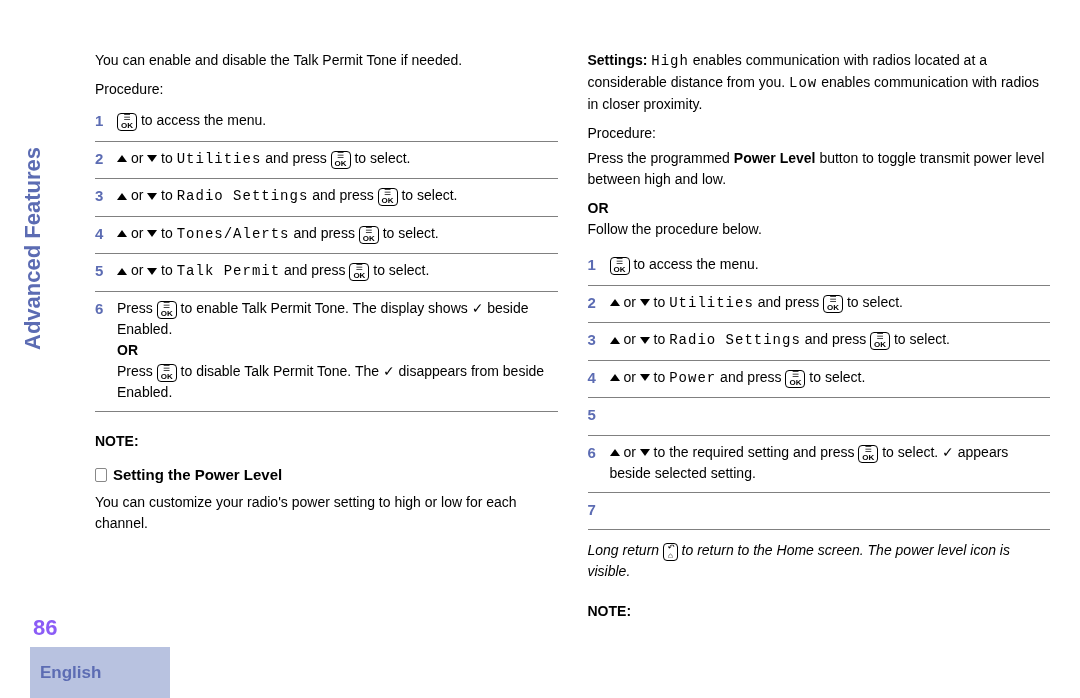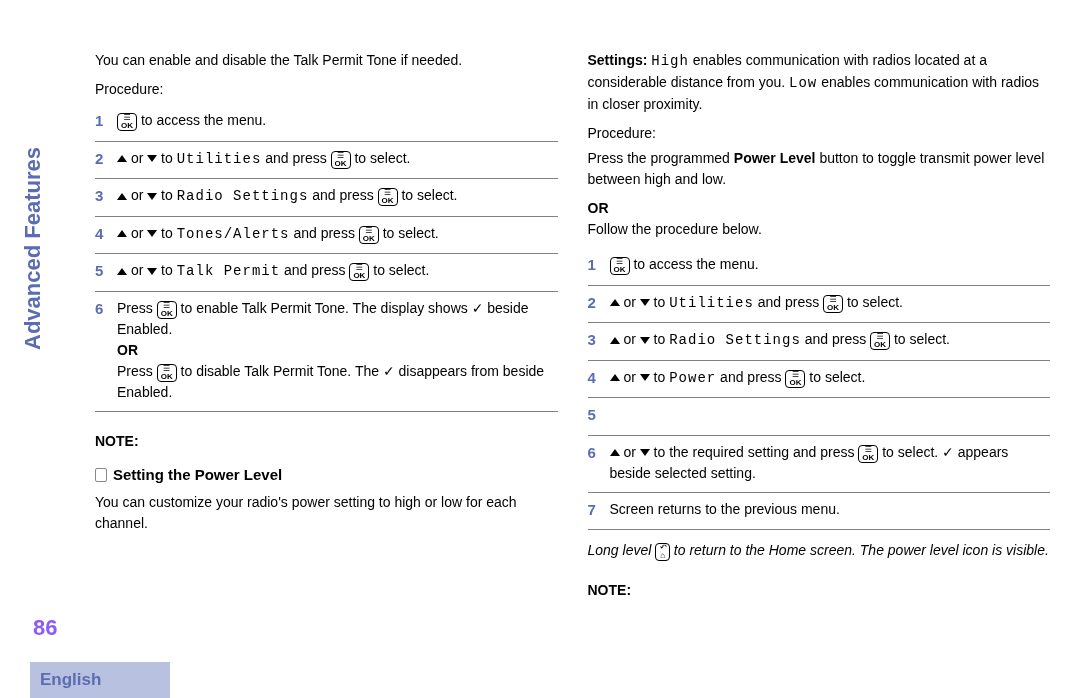--- a/index.html
+++ b/index.html
@@ -2,21 +2,21 @@
 <html><head>
 <meta charset="utf-8">
 <style>
   * { box-sizing: border-box; margin: 0; padding: 0; }
   html, body { width: 1080px; height: 698px; font-family: Arial, Helvetica, sans-serif; background: #fff; color: #000; }
   .page { position: relative; width: 1080px; height: 698px; padding: 50px 30px 0 95px; }
   .columns { display: flex; gap: 30px; }
   .col { flex: 1; font-size: 14px; line-height: 1.5; }
   .sidetab { position: absolute; left: 20px; top: 350px; transform: rotate(-90deg); transform-origin: left top; font-size: 22px; font-weight: bold; color: #5c6cb3; white-space: nowrap; }
   .pagenum { position: absolute; left: 33px; top: 615px; font-size: 22px; font-weight: bold; color: #8b5cf6; }
-  .langbar { position: absolute; left: 30px; bottom: 0; width: 140px; height: 36px; background: #b8c2e0; color: #5c6cb3; font-weight: bold; font-size: 17px; display: flex; align-items: center; padding-left: 10px; }
+  .langbar { position: absolute; left: 30px; bottom: 0; width: 140px; height: 51px; background: #b8c2e0; color: #5c6cb3; font-weight: bold; font-size: 17px; display: flex; align-items: center; padding-left: 10px; }
   .heading { font-weight: bold; font-size: 15px; margin-bottom: 6px; }
   .pfx { display: inline-block; width: 12px; height: 14px; border: 1px solid #888; border-radius: 2px; vertical-align: -2px; margin-right: 6px; }
   p { margin-bottom: 8px; }
   .proclabel { font-weight: normal; margin-top: 6px; margin-bottom: 4px; }
   ol.steps { list-style: none; padding: 0; margin: 0 0 10px 0; }
   ol.steps > li { display: flex; border-bottom: 1px solid #808080; padding: 6px 0 8px 0; }
   .stepnum { color: #5c6cb3; font-weight: bold; width: 22px; flex-shrink: 0; font-size: 15px; }
   .steptxt { flex: 1; }
   .okkey { display: inline-block; border: 1px solid #000; border-radius: 4px; padding: 0 3px; font-size: 9px; line-height: 10px; font-family: Arial; vertical-align: -3px; text-align: center; }
   .okkey .t { display:block; font-size:8px; line-height:8px; }
@@ -122,25 +122,24 @@
         <li>
             <span class="stepnum">5</span>
           <span class="steptxt">&nbsp;</span>
           </li>
         <li>
             <span class="stepnum">6</span>
           <span class="steptxt"><span class="tri-up"></span><span> or </span><span class="tri-down"></span><span> to the required setting and press </span><span class="okkey"><span class="t">☰</span><span class="b">OK</span></span><span> to select. ✓ appears beside selected setting.</span></span>
           </li>
         <li>
             <span class="stepnum">7</span>
-          <span class="steptxt">Screen returns to the previous menu.</span>
           </li>
       </ol>
 
-      <p class="italic"><span>Long level </span><span class="backkey"><span class="t">↶</span><span class="b">⌂</span></span><span> to return to the Home screen. The power level icon is visible.</span></p>
+      <p class="italic"><span>Long return </span><span class="backkey"><span class="t">↶</span><span class="b">⌂</span></span><span> to return to the Home screen. The power level icon is visible.</span></p>
 
       <div class="note">
         <span class="nl">NOTE:</span>
       </div>
     </div>
 
   </div>
 </div>
 
 </body></html>

